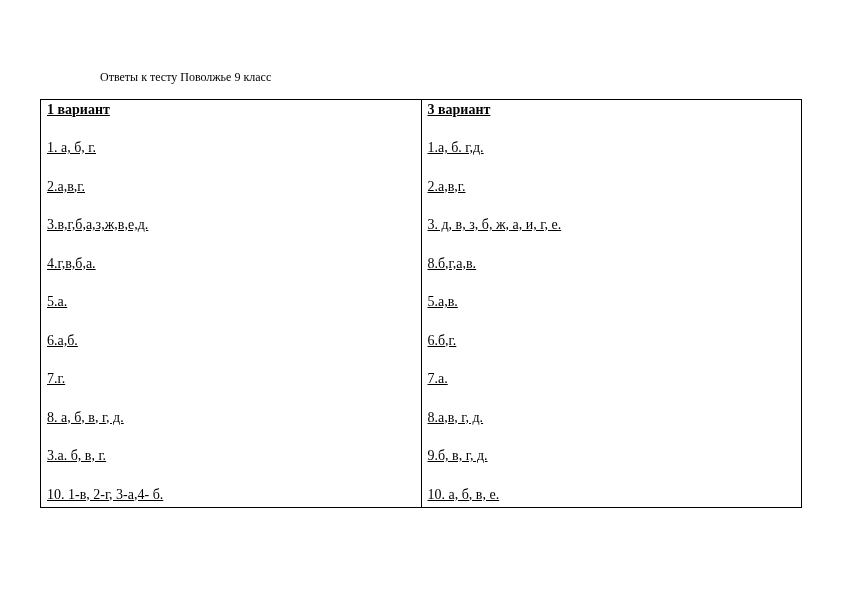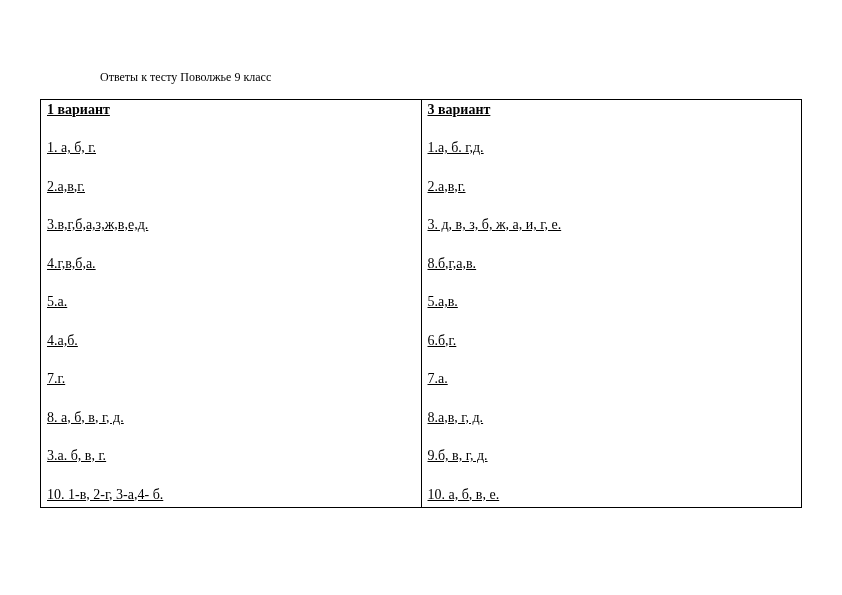--- a/index.html
+++ b/index.html
@@ -46,21 +46,21 @@
 <table>
   <tbody>
       <tr>
     <td>
       <div class="header-cell">1 вариант</div>
       <div class="answer-line">1. а, б, г.</div>
       <div class="answer-line">2.а,в,г.</div>
       <div class="answer-line">3.в,г,б,а,з,ж,в,е,д.</div>
       <div class="answer-line">4.г,в,б,а.</div>
       <div class="answer-line">5.а.</div>
-      <div class="answer-line">4.а,б.</div>
+      <div class="answer-line">6.а,б.</div>
       <div class="answer-line">7.г.</div>
       <div class="answer-line">8. а, б, в, г, д.</div>
       <div class="answer-line">3.а. б, в, г.</div>
       <div class="answer-line">10. 1-в, 2-г, 3-а,4- б.</div>
     </td>
     <td>
       <div class="header-cell">3 вариант</div>
       <div class="answer-line">1.а, б. г,д.</div>
       <div class="answer-line">2.а,в,г.</div>
       <div class="answer-line">3. д, в, з, б, ж, а, и, г, е.</div>

